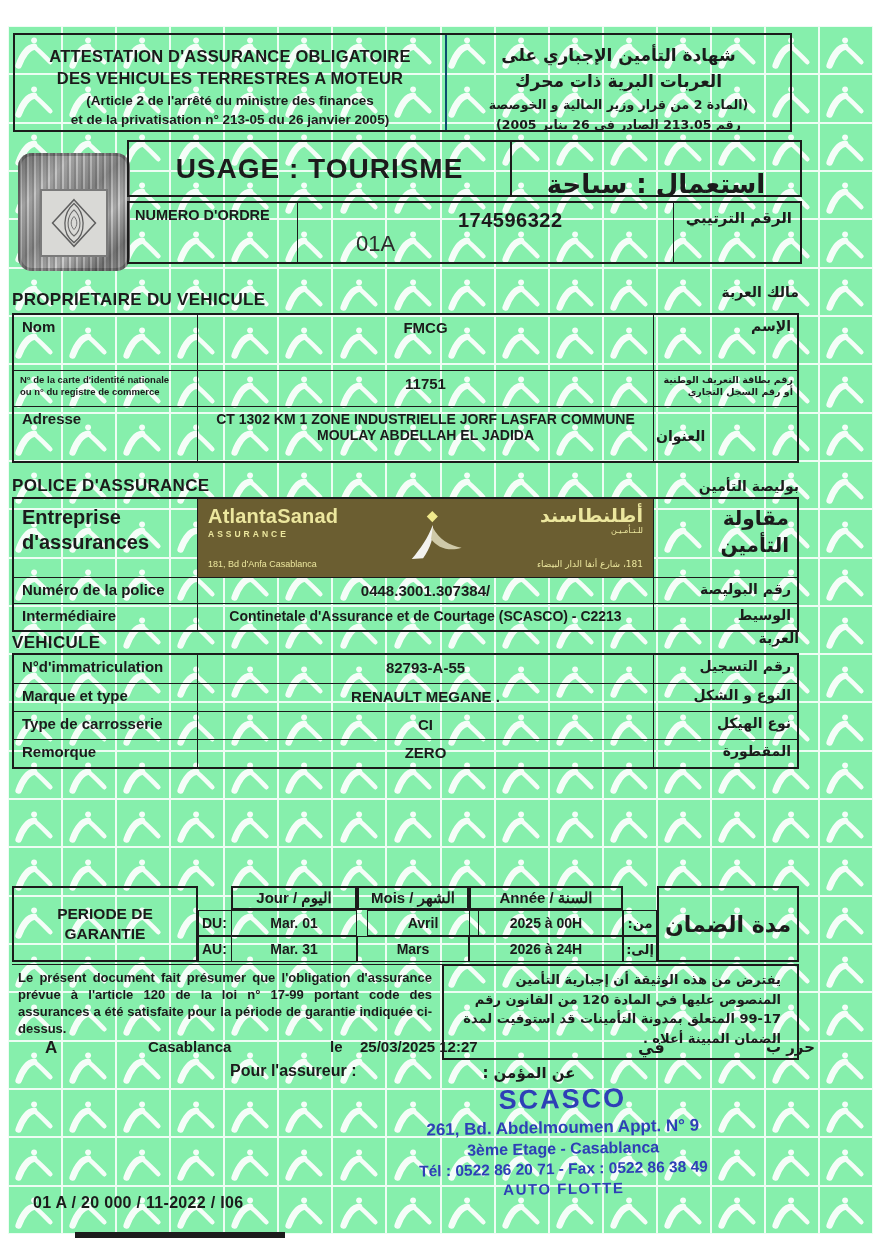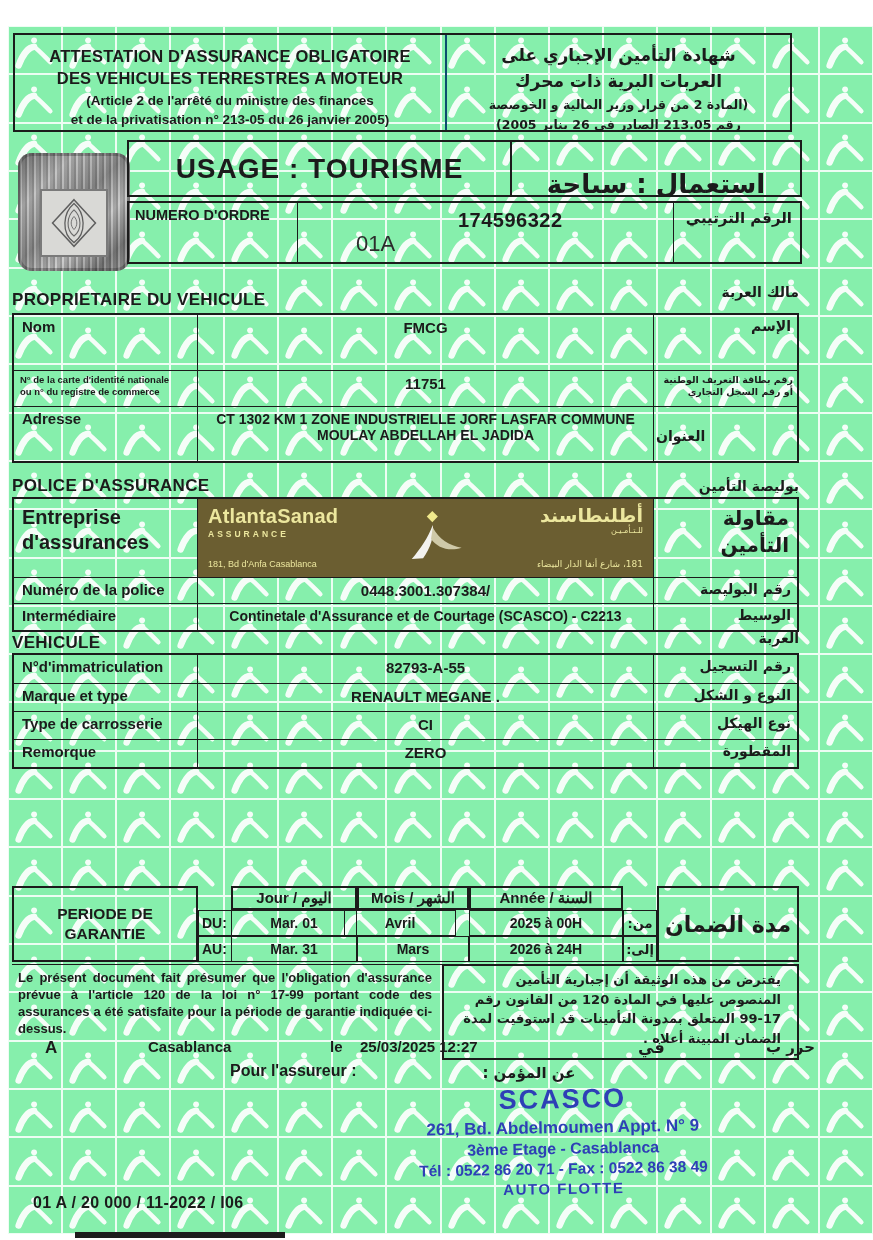--- a/index.html
+++ b/index.html
@@ -95,21 +95,21 @@
   .w-heavy { border-width:2px; }
   .w-label { left:0; top:0; width:186px; height:76px; flex-direction:column; font-weight:700; font-size:15.5px; line-height:1.3; }
   .w-du { left:186px; top:24px; width:34px; height:26px; font-weight:700; font-size:14px; justify-content:flex-start; padding-left:3px; }
   .w-au { left:186px; top:50px; width:34px; height:26px; font-weight:700; font-size:14px; justify-content:flex-start; padding-left:3px; }
   .w-h { font-weight:700; font-size:15px; }
   .w-hd { left:219px; top:0; width:126px; height:24px; }
   .w-hm { left:345px; top:0; width:112px; height:24px; }
   .w-hy { left:457px; top:0; width:154px; height:24px; }
   .w-v { font-weight:700; font-size:14px; }
   .w-d1 { left:219px; top:24px; width:126px; height:26px; }
-  .w-m1 { left:332px; top:24px; width:112px; height:26px; }
+  .w-m1 { left:355px; top:24px; width:112px; height:26px; }
   .w-y1 { left:457px; top:24px; width:154px; height:26px; }
   .w-d2 { left:219px; top:50px; width:126px; height:26px; }
   .w-m2 { left:345px; top:50px; width:112px; height:26px; }
   .w-y2 { left:457px; top:50px; width:154px; height:26px; }
   .w-min { left:611px; top:24px; width:34px; height:26px; font-weight:700; font-size:13px; }
   .w-ila { left:611px; top:50px; width:34px; height:26px; font-weight:700; font-size:13px; }
   .w-arlabel { left:645px; top:0; width:142px; height:76px; font-weight:700; font-size:22px; }
 
   
   .legal-fr { left:4px; top:938px; width:430px; height:70px; border-top:1.5px solid #1b1b1b;

